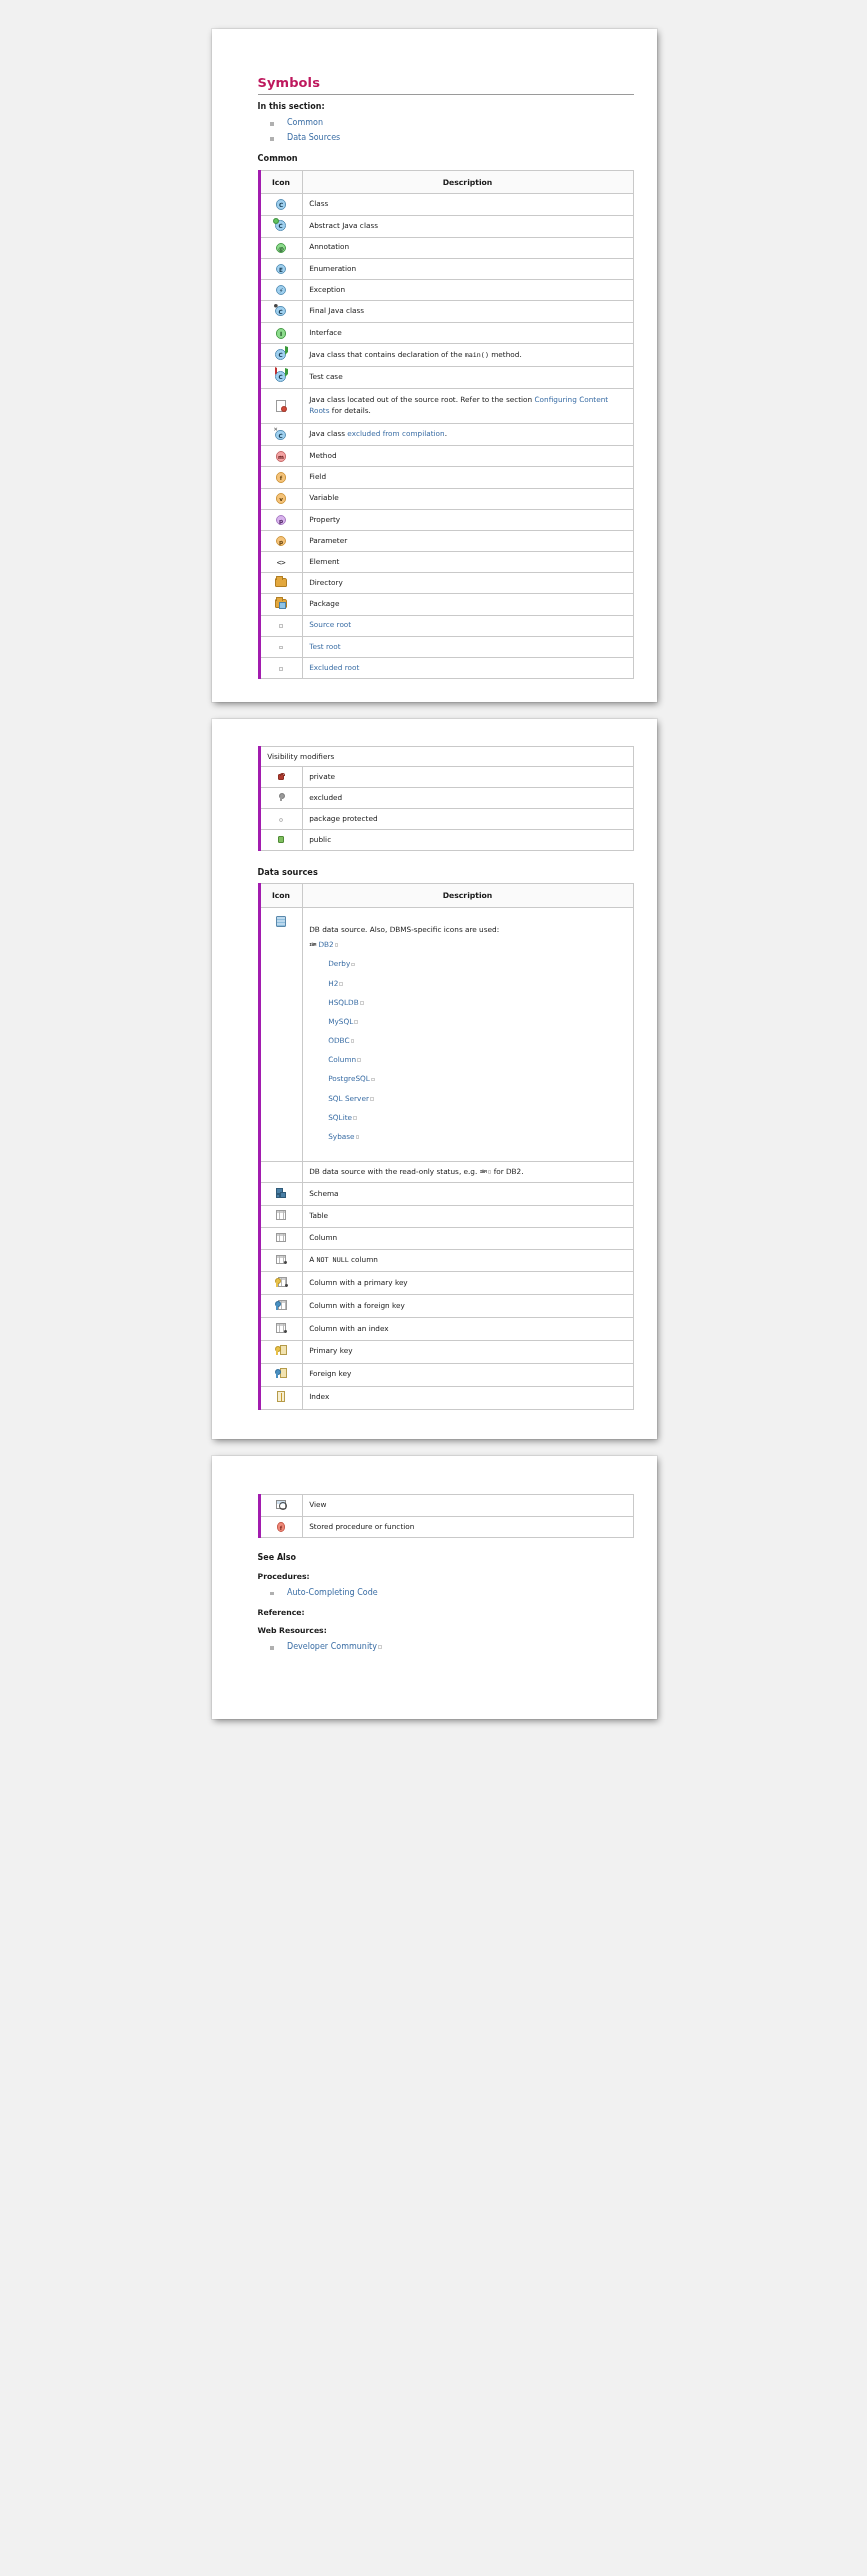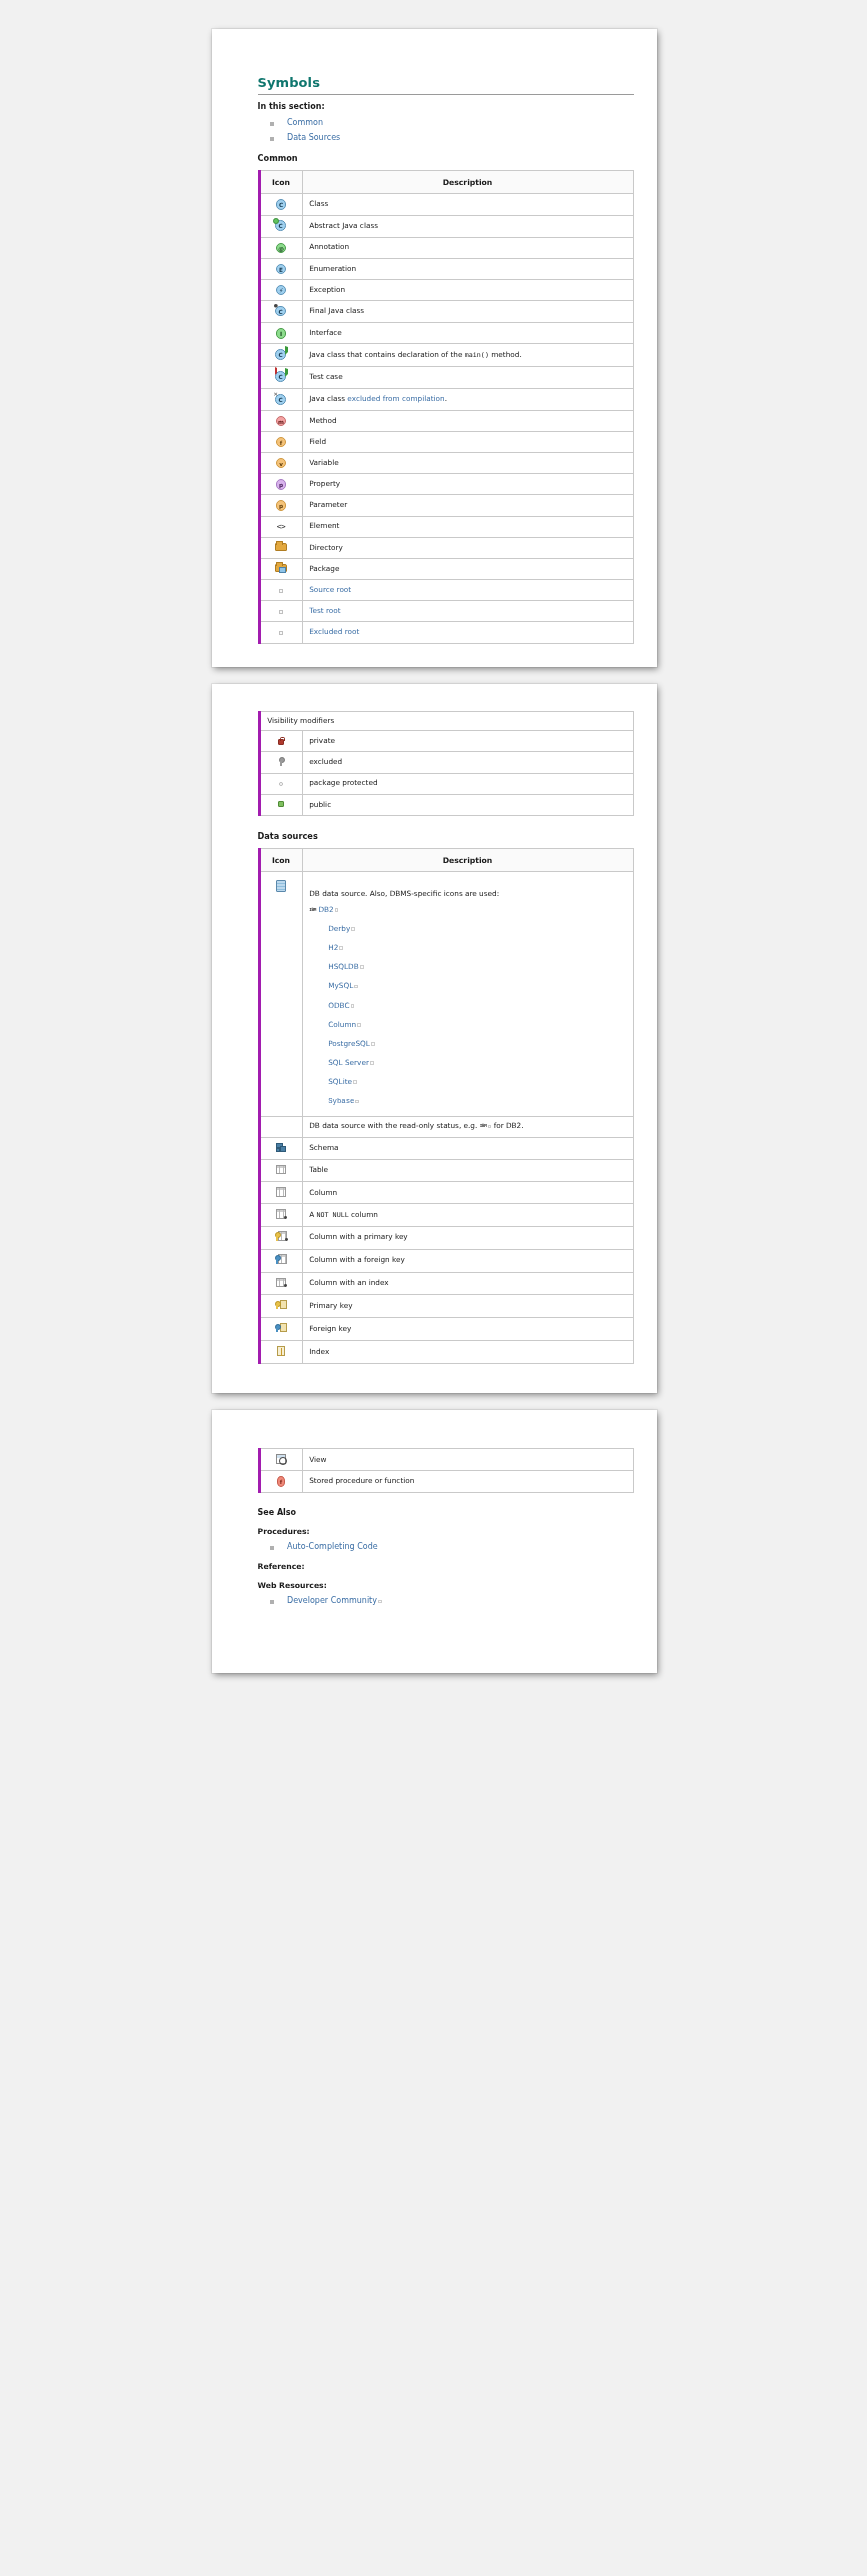--- a/index.html
+++ b/index.html
@@ -29,21 +29,21 @@
     overflow: hidden;
   }
   .page-inner { padding: 46px 23px 23px 46px; }
   .page2 .page-inner { padding: 27px 23px 29px 46px; }
   .page3 .page-inner { padding: 38px 23px 57px 46px; }
 
   h1.doc-title {
     font-family: "DejaVu Sans", sans-serif;
     font-size: 13px;
     font-weight: bold;
-    color: #0f766e;
+    color: #be185d;
     margin: 0 0 3.8px 0;
     padding: 0 0 3.8px 0;
     border-bottom: 1px solid #9a9a9a;
     letter-spacing: 0.1px;
   }
   p.intro {
     font-size: 8px;
     font-weight: bold;
     color: #1a1a1a;
     margin: 7.7px 0 6.7px 0;
@@ -356,20 +356,28 @@
             <td class="icon-cell">
               <span class="ico"><span class="circ c-blue" style="position:absolute;left:0;top:0;">C</span><span class="badge tr"><span class="tri-green"></span></span></span>
             </td>
             <td class="desc-cell"><span>Java class that contains declaration of the </span><code class="inl">main()</code><span> method.</span></td>
           </tr>
           <tr>
             <td class="icon-cell">
               <span class="ico"><span class="circ c-blue" style="position:absolute;left:0;top:0;">C</span><span class="badge tr"><span class="tri-green"></span></span><span class="badge tl"><span class="tri-red"></span></span></span>
             </td>
             <td class="desc-cell">Test case</td>
+          </tr>
+          <tr class="tall">
+            <td class="icon-cell">
+              <span class="ico" style="width:9.6px;height:11.5px;background:#fff;border:1px solid #9a9a9a;position:relative;display:inline-block;">
+                <span style="position:absolute;right:-1.9px;bottom:-1px;width:5.7px;height:5.7px;border-radius:50%;background:#d04a3a;border:1px solid #a33528;"></span>
+              </span>
+            </td>
+            <td class="desc-cell"><span>Java class located out of the source root. Refer to the section </span><a class="lnk" href="#">Configuring Content Roots</a><span> for details.</span></td>
           </tr>
           <tr>
             <td class="icon-cell">
               <span class="ico"><span class="circ c-blue" style="position:absolute;left:0;top:1px;">C</span><span class="badge tl xmark">✕</span></span>
             </td>
             <td class="desc-cell"><span>Java class </span><a class="lnk" href="#">excluded from compilation</a><span>.</span></td>
           </tr>
           <tr>
             <td class="icon-cell"><span class="circ c-red">m</span></td>
             <td class="desc-cell">Method</td>
@@ -473,21 +481,21 @@
                 <li class="ibmrow"><span class="ibm">IBM</span> <a class="lnk" href="#">DB2</a><span class="ph"></span></li>
                 <li><a class="lnk" href="#">Derby</a><span class="ph"></span></li>
                 <li><a class="lnk" href="#">H2</a><span class="ph"></span></li>
                 <li><a class="lnk" href="#">HSQLDB</a><span class="ph"></span></li>
                 <li><a class="lnk" href="#">MySQL</a><span class="ph"></span></li>
                 <li><a class="lnk" href="#">ODBC</a><span class="ph"></span></li>
                 <li><a class="lnk" href="#">Column</a><span class="ph"></span></li>
                 <li><a class="lnk" href="#">PostgreSQL</a><span class="ph"></span></li>
                 <li><a class="lnk" href="#">SQL Server</a><span class="ph"></span></li>
                 <li><a class="lnk" href="#">SQLite</a><span class="ph"></span></li>
-                <li style="margin-bottom:1px;font-family:Liberation Mono, monospace;"><a class="lnk" href="#">Sybase</a><span class="ph"></span></li>
+                <li style="margin-bottom:11px;"><a class="lnk" href="#">Sybase</a><span class="ph"></span></li>
               </ul>
             </td>
           </tr>
           <tr>
             <td class="icon-cell"></td>
             <td class="desc-cell"><span>DB data source with the read-only status, e.g. </span><span class="ibm">IBM</span><span class="ph"></span><span> for DB2.</span></td>
           </tr>
           <tr>
             <td class="icon-cell"><span class="schema"><i></i></span></td>
             <td class="desc-cell">Schema</td>

